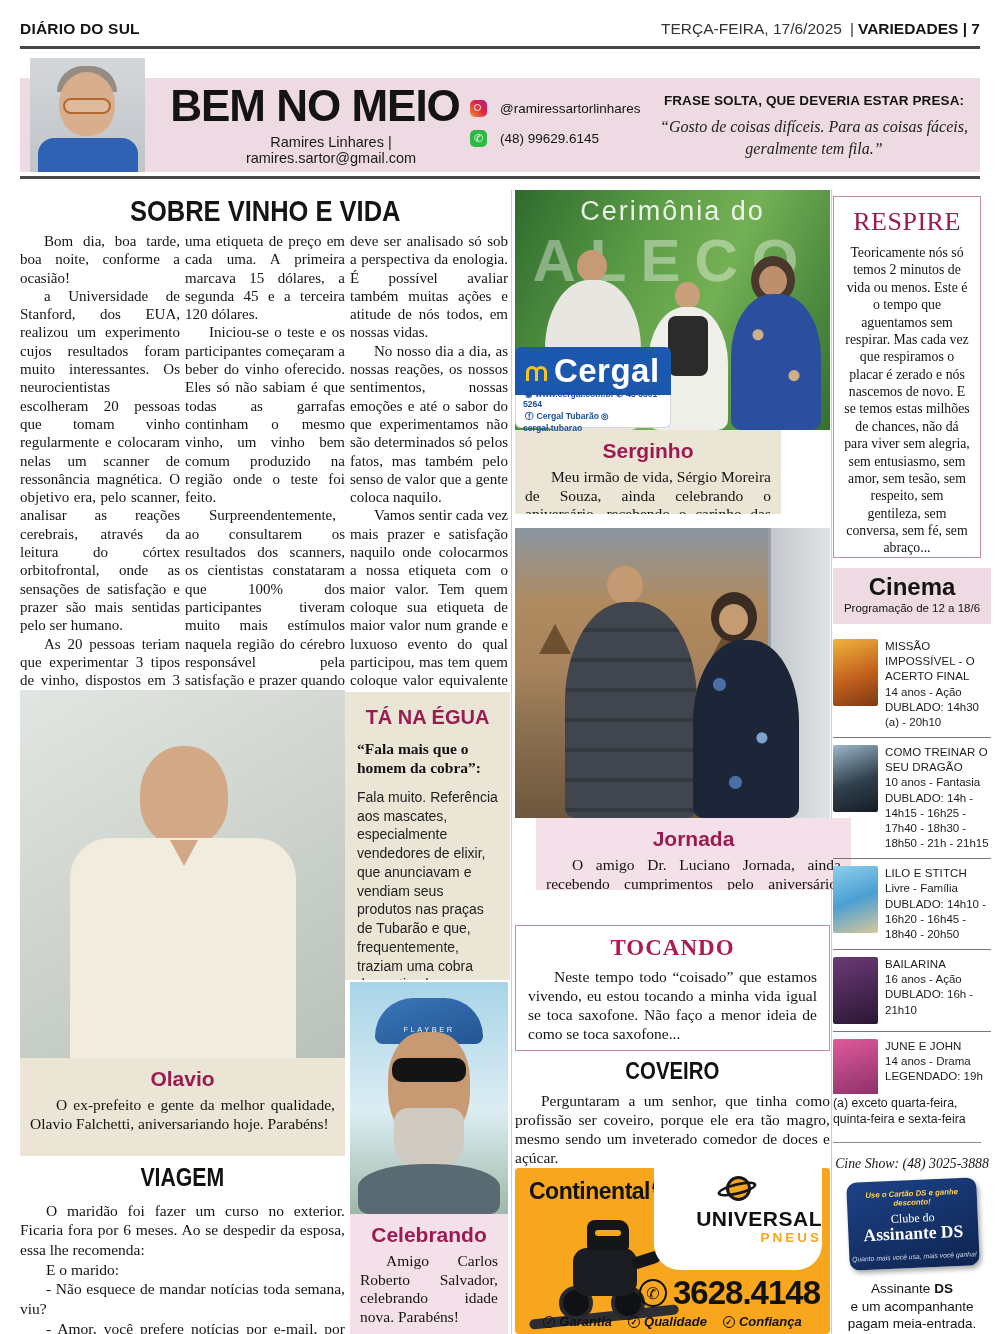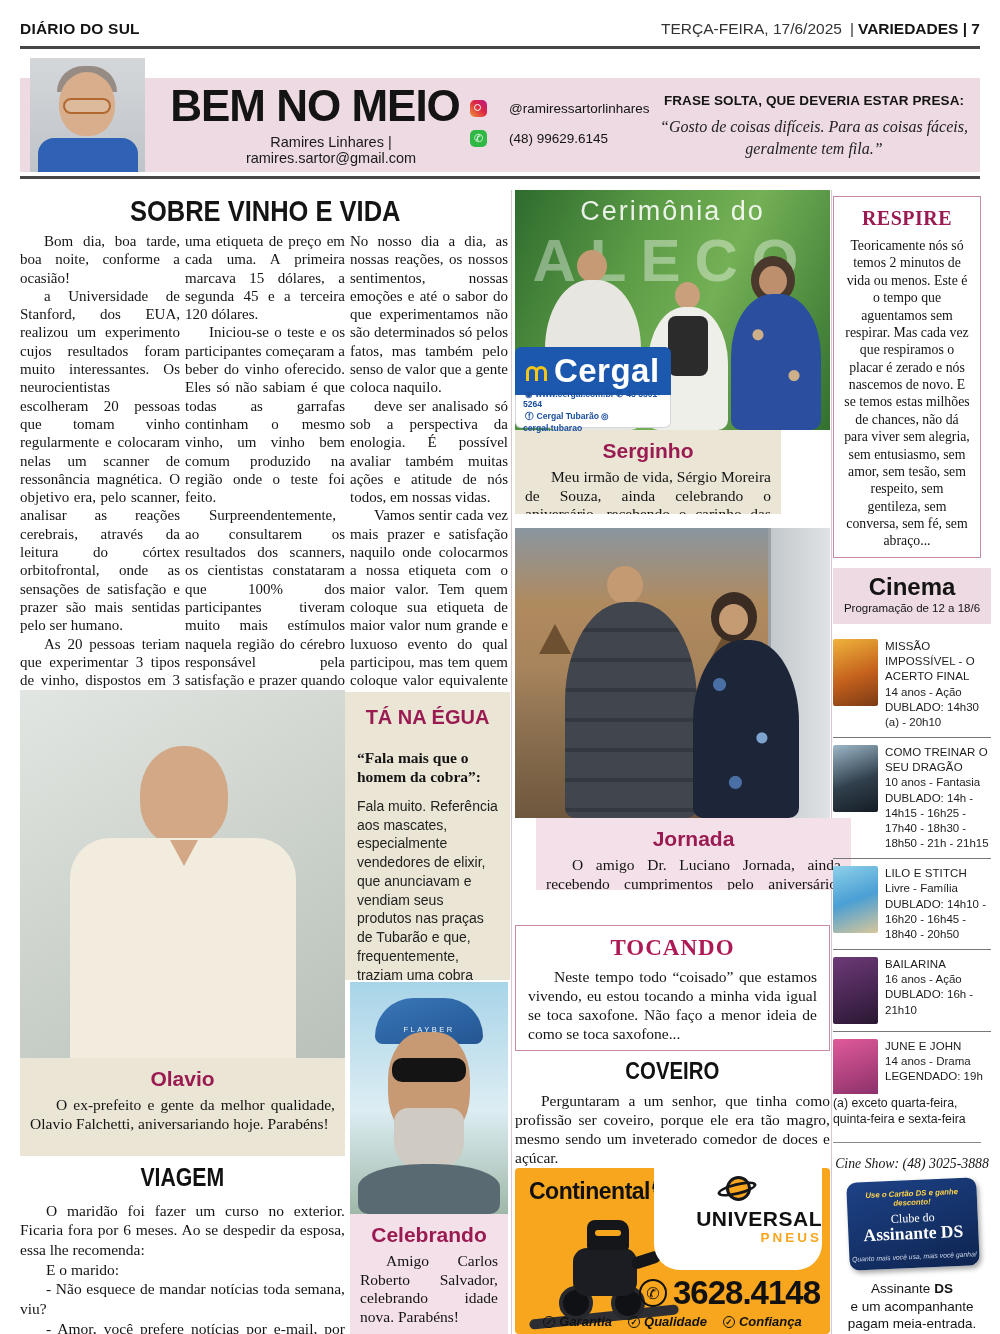--- a/index.html
+++ b/index.html
@@ -22,41 +22,41 @@
   .band{left:20px;right:20px;top:78px;height:94px;background:var(--band-pink);}
   .columnist{left:30px;top:58px;width:115px;height:114px;background:linear-gradient(180deg,#d4d7da,#bfc4c9);overflow:hidden;z-index:2;}
   .columnist .hair{position:absolute;left:27px;top:8px;width:60px;height:26px;background:#978c83;border-radius:30px 30px 0 0;}
   .columnist .head{position:absolute;left:29px;top:14px;width:56px;height:64px;background:#d9ae8c;border-radius:50% 50% 46% 46%;}
   .columnist .glasses{position:absolute;left:33px;top:40px;width:48px;height:16px;border:2px solid #b06830;border-radius:8px;background:rgba(255,255,255,.15);}
   .columnist .torso{position:absolute;left:8px;top:80px;width:100px;height:36px;background:#2f62b5;border-radius:16px 16px 0 0;}
   .mast-center{left:160px;top:84px;width:310px;text-align:center;z-index:1;}
   .mast-title{font-weight:bold;font-size:44px;letter-spacing:-1px;line-height:1;}
   .mast-byline{font-size:14.5px;margin-top:6px;color:#1a1a1a;margin-left:32px;}
   .contacts{left:470px;top:100px;width:190px;display:flex;flex-direction:column;gap:13px;font-size:13.5px;}
-  .contact{display:flex;align-items:center;gap:22px;}
+  .contact{display:flex;align-items:center;gap:13px;}
   .ig-ico{width:17px;height:17px;border-radius:5px;background:linear-gradient(45deg,#f09433,#dc2743 55%,#bc1888);position:relative;flex:0 0 auto;}
   .ig-ico i{position:absolute;left:4px;top:4px;width:7px;height:7px;border:1.6px solid #fff;border-radius:50%;}
   .wa-ico{width:17px;height:17px;border-radius:5px;background:var(--whatsapp-green);color:#fff;font-size:11px;line-height:17px;text-align:center;flex:0 0 auto;}
   .frase{left:648px;top:93px;width:332px;text-align:center;}
   .frase-label{font-weight:bold;font-size:13.5px;letter-spacing:.1px;}
   .frase-quote{font-style:italic;font-size:16px;line-height:1.35;margin-top:8px;color:#222;}
   
   .art-title{left:20px;width:490px;top:194px;text-align:center;font-size:30px;font-weight:bold;}
   .acol{width:160px;top:232px;height:458px;overflow:hidden;font-size:15px;line-height:1.22;text-align:justify;}
   .acol p{text-indent:24px;}
   .acol.cont p:first-child{text-indent:0;}
   .vline{width:0;border-left:1px solid var(--sep-line);top:190px;bottom:0;}
   
   .caption{overflow:hidden;padding:6px 10px 0 10px;text-align:justify;font-size:15.5px;line-height:1.22;}
   .caption h3{text-align:center;font-size:21px;color:var(--accent);margin:2px 0 4px 0;}
   .caption p{text-indent:26px;}
   .beige{background:var(--caption-beige);}
   .pinkbg{background:var(--caption-pink);}
   .tabox{left:345px;top:692px;width:165px;height:288px;background:var(--caption-beige);padding:14px 12px;overflow:hidden;}
-  .tabox h3{text-align:center;color:var(--accent);font-size:20px;margin-bottom:19px;}
+  .tabox h3{text-align:center;color:var(--accent);font-size:20px;margin-bottom:10px;}
   .tabox .sub{font-weight:bold;font-size:15.5px;line-height:1.25;margin-bottom:10px;}
   .tabox .body{font-family:"Liberation Sans",sans-serif;font-size:14px;line-height:1.34;color:#222;}
   .wbox{background:#fff;border:1.5px solid var(--box-border);overflow:hidden;}
   .tocando{left:515px;top:925px;width:315px;height:126px;padding:8px 12px;text-align:justify;font-size:15.5px;line-height:1.24;}
   .tocando h3{text-align:center;color:#ad1a56;font-size:23px;letter-spacing:1px;margin-bottom:4px;font-weight:bold;}
   .tocando p{text-indent:26px;}
   .coveiro{left:515px;top:1056px;width:315px;text-align:justify;font-size:15.5px;line-height:1.24;}
   .coveiro h3{text-align:center;font-size:24px;font-weight:bold;margin-bottom:5px;color:#111;}
   .coveiro p{text-indent:26px;}
   .viagem{left:20px;top:1162px;width:325px;font-size:15.5px;line-height:1.27;text-align:justify;}
@@ -81,21 +81,21 @@
   .jorn-ph{left:515px;top:528px;width:315px;height:290px;background:linear-gradient(180deg,#8a96a0 0%,#b08a5f 26%,#a8845c 48%,#8f7352 66%,#6e573e 100%);}
   .jorn-door{position:absolute;right:0;top:0;width:62px;height:100%;background:linear-gradient(90deg,#c3c8cc,#dfe3e6);border-left:3px solid #9aa0a5;}
   .temple{position:absolute;width:0;height:0;border-left:16px solid transparent;border-right:16px solid transparent;border-bottom:30px solid #5e4226;opacity:.8;}
   .olavio-ph{left:20px;top:690px;width:325px;height:368px;background:linear-gradient(150deg,#e2e6e2,#c9cfc9 60%,#bac0ba);}
   .celeb-ph{left:350px;top:982px;width:158px;height:232px;background:linear-gradient(180deg,#a8d4e8,#dcedf3 55%,#9fb8a8);}
   .cap{position:absolute;left:25px;top:16px;width:108px;height:46px;background:linear-gradient(160deg,#3a77b8,#235592);border-radius:50px 50px 10px 10px;color:#eef4fb;font-size:7.5px;letter-spacing:2.5px;text-align:center;line-height:64px;}
   .shades{position:absolute;left:42px;top:76px;width:74px;height:24px;background:#141414;border-radius:10px;}
   .beard{position:absolute;left:44px;top:126px;width:70px;height:62px;background:#cfcac2;border-radius:14px 14px 28px 28px;}
   
   .respire{left:833px;top:196px;width:148px;height:362px;padding:10px 9px;text-align:center;}
-  .respire h3{color:var(--accent);font-size:20px;letter-spacing:.5px;margin-bottom:7px;font-weight:bold;}
+  .respire h3{color:var(--accent);font-size:26px;letter-spacing:.5px;margin-bottom:7px;font-weight:normal;}
   .respire .body{font-size:13.8px;line-height:1.26;}
   .cine-head{left:833px;top:568px;width:158px;height:56px;background:var(--band-pink);text-align:center;padding-top:5px;}
   .cine-head .t{font-size:24px;font-weight:bold;}
   .cine-head .s{font-size:11.5px;margin-top:1px;}
   .movies{left:833px;top:632px;width:158px;height:462px;overflow:hidden;}
   .movie{display:flex;gap:7px;padding:7px 0;border-bottom:1px solid #777;}
   .movie:last-child{border-bottom:none;}
   .poster{flex:0 0 auto;width:45px;height:67px;border-radius:2px;}
   [data-poster="mi"]{background:linear-gradient(160deg,#f0b43c,#c4611d 55%,#7c3a14);}
   [data-poster="dragao"]{background:linear-gradient(160deg,#9db8c9,#31404d 55%,#141c24);}
@@ -189,22 +189,22 @@
       <p>Bom dia, boa tarde, boa noite, conforme a ocasião!</p>
       <p>a Universidade de Stanford, dos EUA, realizou um experimento cujos resultados foram muito interessantes. Os neurocientistas escolheram 20 pessoas que tomam vinho regularmente e colocaram nelas um scanner de ressonância magnética. O objetivo era, pelo scanner, analisar as reações cerebrais, através da leitura do córtex orbitofrontal, onde as sensações de satisfação e prazer são mais sentidas pelo ser humano.</p>
       <p>As 20 pessoas teriam que experimentar 3 tipos de vinho, dispostos em 3 garrafas distintas. A elas foi dito que deveriam avaliar qual era o vinho melhor. Nas garrafas não havia rótulos, mas havia</p>
     </div>
   <div class="abs acol cont" style="left:185px;">
       <p>uma etiqueta de preço em cada uma. A primeira marcava 15 dólares, a segunda 45 e a terceira 120 dólares.</p>
       <p>Iniciou-se o teste e os participantes começaram a beber do vinho oferecido. Eles só não sabiam é que todas as garrafas continham o mesmo vinho, um vinho bem comum produzido na região onde o teste foi feito.</p>
       <p>Surpreendentemente, ao consultarem os resultados dos scanners, os cientistas constataram que 100% dos participantes tiveram muito mais estímulos naquela região do cérebro responsável pela satisfação e prazer quando tomaram o vinho da garrafa com a etiqueta de preço maior.</p>
     </div>
   <div class="abs acol cont" style="left:350px;width:158px;">
+      <p>deve ser analisado só sob a perspectiva da enologia. É possível avaliar também muitas ações e atitude de nós todos, em nossas vidas.</p>
       <p>No nosso dia a dia, as nossas reações, os nossos sentimentos, nossas emoções e até o sabor do que experimentamos não são determinados só pelos fatos, mas também pelo senso de valor que a gente coloca naquilo.</p>
-      <p>deve ser analisado só sob a perspectiva da enologia. É possível avaliar também muitas ações e atitude de nós todos, em nossas vidas.</p>
       <p>Vamos sentir cada vez mais prazer e satisfação naquilo onde colocarmos a nossa etiqueta com o maior valor. Tem quem coloque sua etiqueta de maior valor num grande e luxuoso evento do qual participou, mas tem quem coloque valor equivalente no simples fato de abrir a janela de manhã e ver que o sol está brilhando lá fora.</p>
     </div>
 
   <div class="abs tabox">
     <h3 class="sans">TÁ NA ÉGUA</h3>
     <div class="sub">“Fala mais que o homem da cobra”:</div>
     <div class="body">Fala muito. Referência aos mascates, especialmente vendedores de elixir, que anunciavam e vendiam seus produtos nas praças de Tubarão e que, frequentemente, traziam uma cobra domesticada que mostravam ao público no final da apresentação.</div>
   </div>
 
   <div class="abs ph serg-ph">

